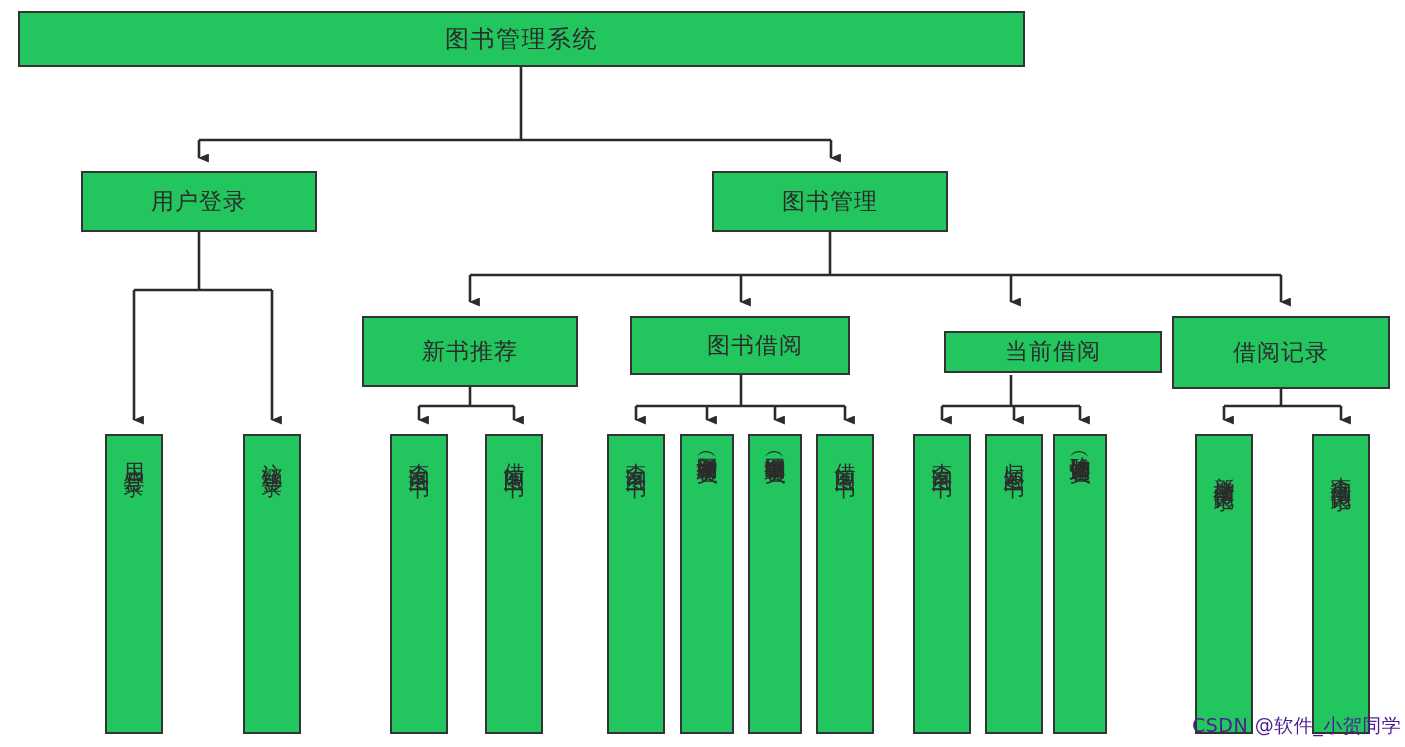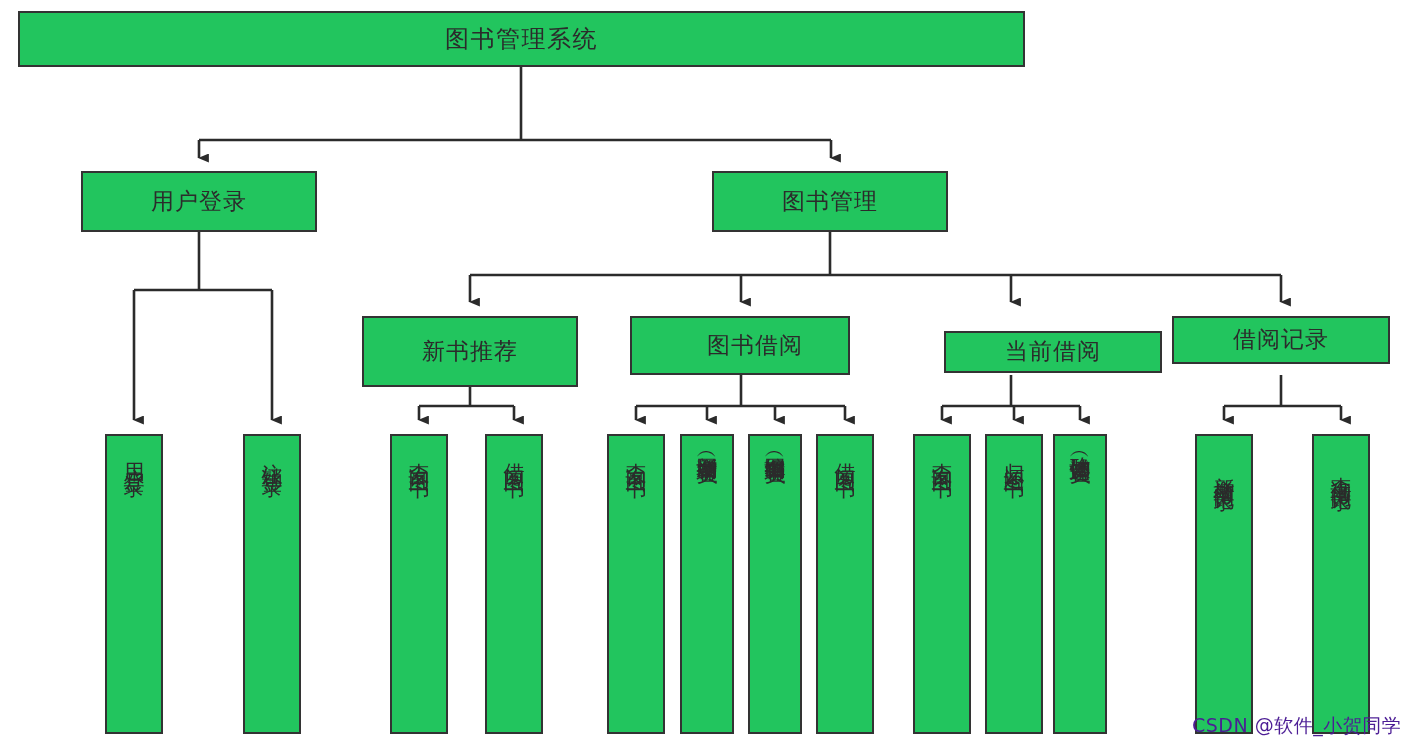--- a/index.html
+++ b/index.html
@@ -133,21 +133,21 @@
 
   <div class="node h" style="left:362px; top:316px; width:216px; height:71px;">
     <span>新书推荐</span>
   </div>
   <div class="node h" style="left:630px; top:316px; width:220px; height:59px;padding-left:30px;">
     <span>图书借阅</span>
   </div>
   <div class="node h" style="left:902px; top:331px; width:218px; height:42px;margin-left:42px;">
     <span>当前借阅</span>
   </div>
-  <div class="node h" style="left:1172px; top:316px; width:218px; height:48px;">
+  <div class="node h" style="left:1172px; top:316px; width:218px; height:73px;">
     <span>借阅记录</span>
   </div>
 
   <div class="node leaf" style="left:105px; top:434px; width:58px; height:300px;">
     <span class="vtext">用户登录</span>
   </div>
   <div class="node leaf" style="left:243px; top:434px; width:58px; height:300px;">
     <span class="vtext">注销登录</span>
   </div>
   <div class="node leaf" style="left:390px; top:434px; width:58px; height:300px;">

